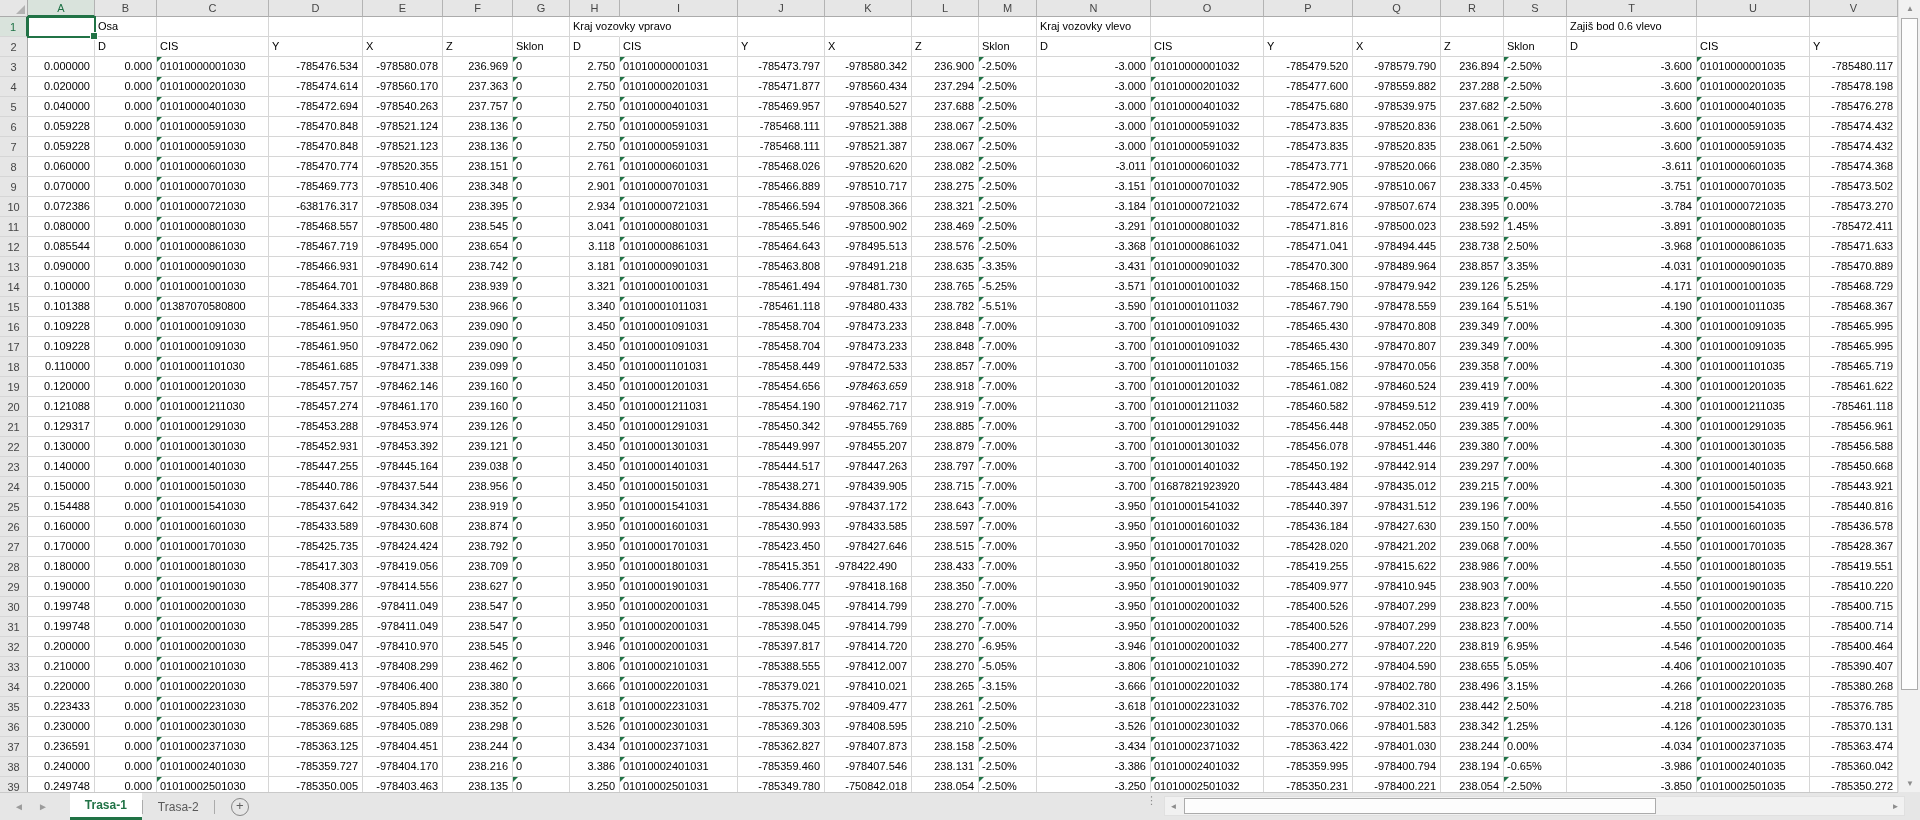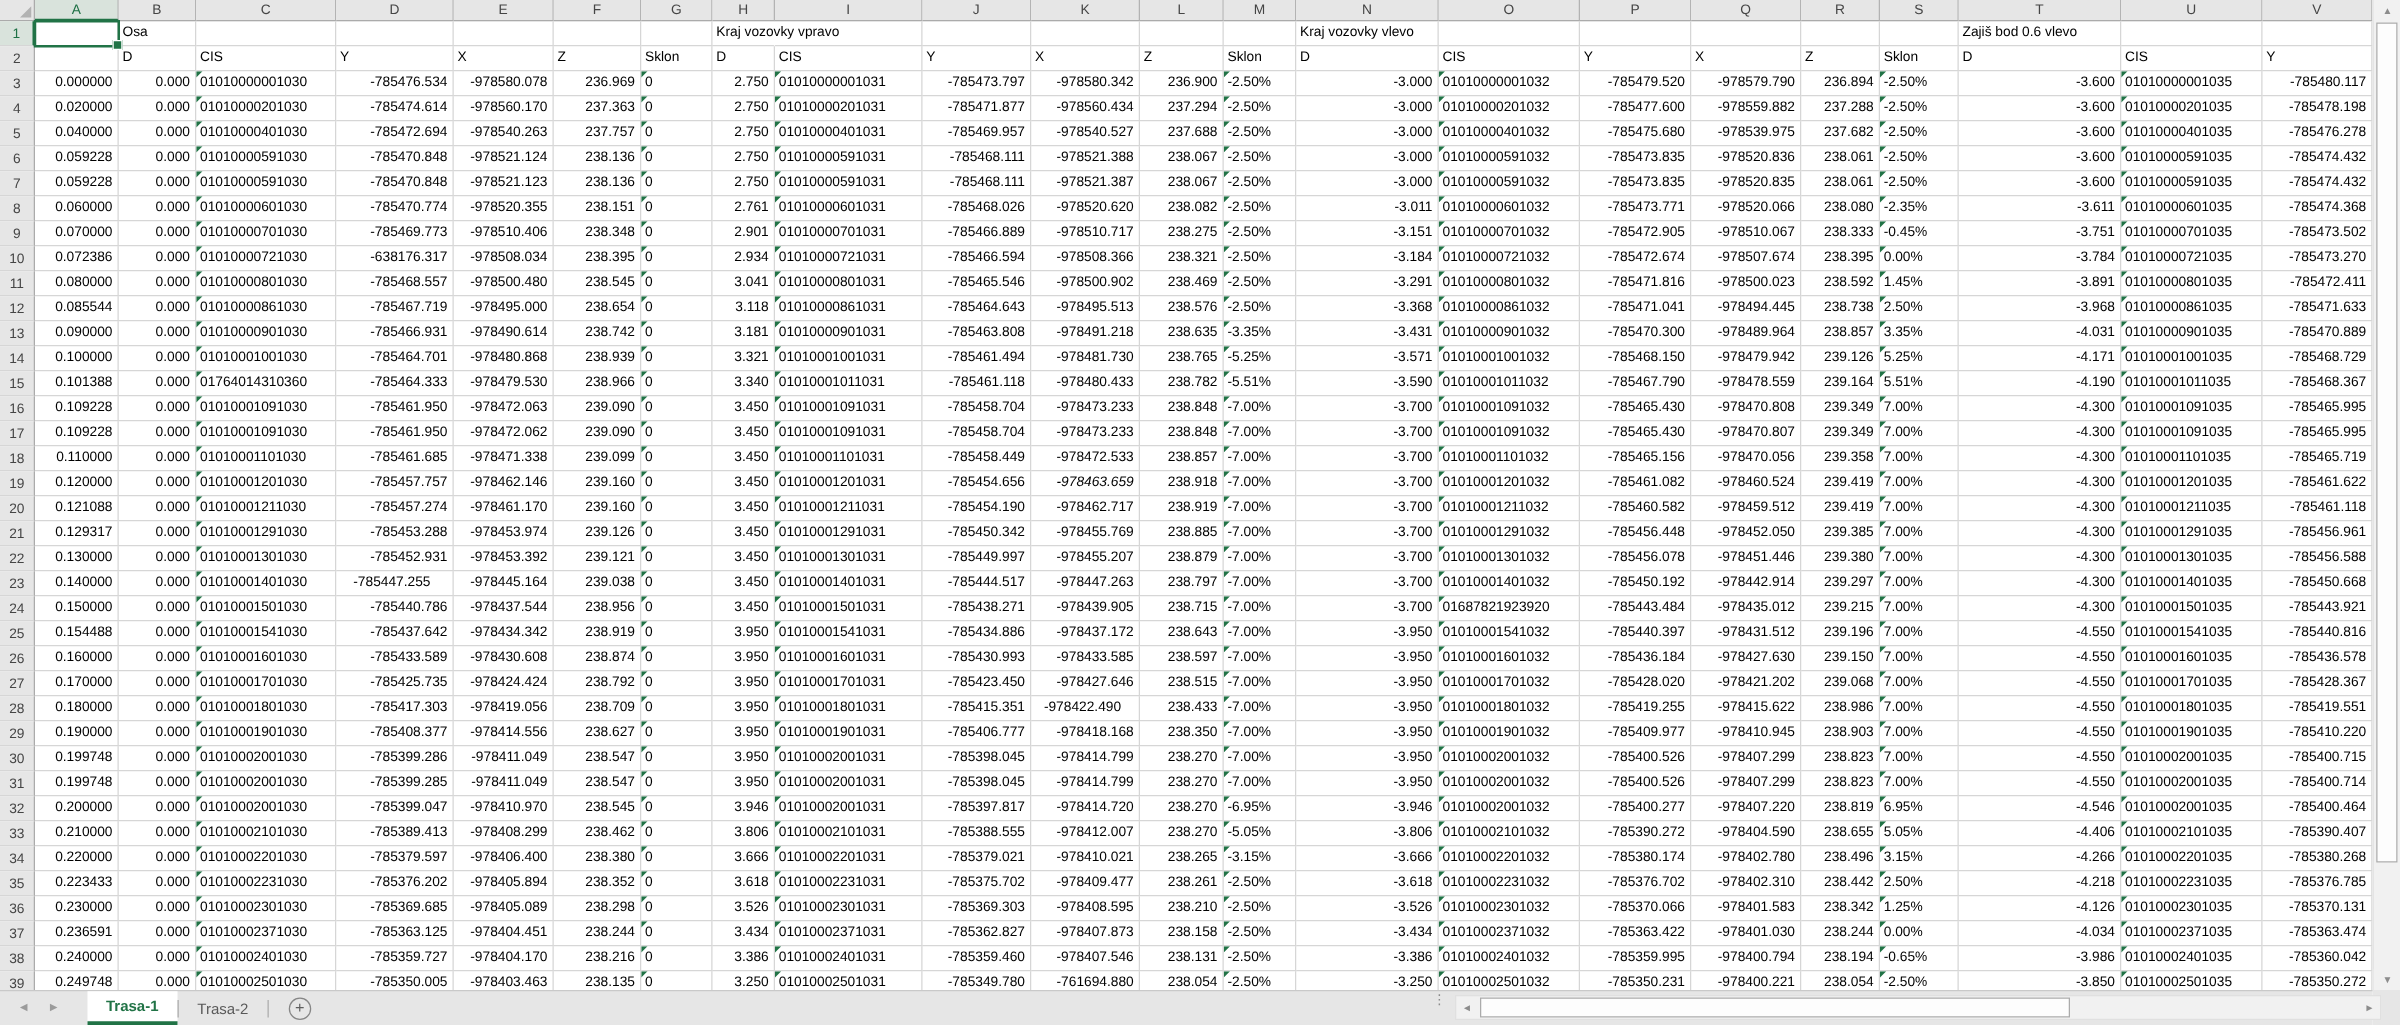--- a/index.html
+++ b/index.html
@@ -449,21 +449,21 @@
           <div class="c num" style="width: 88px;">-978479.942</div>
           <div class="c num" style="width: 63px;">239.126</div>
           <div class="c txt tri" style="width: 63px;">5.25%</div>
           <div class="c num" style="width: 130px;">-4.171</div>
           <div class="c txt tri" style="width: 113px;">01010001001035</div>
           <div class="c num" style="width: 88px;">-785468.729</div>
         </div>
         <div class="r">
           <div class="c num" style="width: 67px;">0.101388</div>
           <div class="c num" style="width: 62px;">0.000</div>
-          <div class="c txt tri" style="width: 112px;">01764014310360</div>
+          <div class="c txt tri" style="width: 112px;">01387070580800</div>
           <div class="c num" style="width: 94px;">-785464.333</div>
           <div class="c num" style="width: 80px;">-978479.530</div>
           <div class="c num" style="width: 70px;">238.966</div>
           <div class="c txt tri" style="width: 57px;">0</div>
           <div class="c num" style="width: 50px;">3.340</div>
           <div class="c txt tri" style="width: 118px;">01010001011031</div>
           <div class="c num" style="width: 87px;">-785461.118</div>
           <div class="c num" style="width: 87px;">-978480.433</div>
           <div class="c num" style="width: 67px;">238.782</div>
           <div class="c txt tri" style="width: 58px;">-5.51%</div>
@@ -642,21 +642,21 @@
           <div class="c num" style="width: 63px;">239.380</div>
           <div class="c txt tri" style="width: 63px;">7.00%</div>
           <div class="c num" style="width: 130px;">-4.300</div>
           <div class="c txt tri" style="width: 113px;">01010001301035</div>
           <div class="c num" style="width: 88px;">-785456.588</div>
         </div>
         <div class="r">
           <div class="c num" style="width: 67px;">0.140000</div>
           <div class="c num" style="width: 62px;">0.000</div>
           <div class="c txt tri" style="width: 112px;">01010001401030</div>
-          <div class="c num" style="width: 94px; text-align: center;">-785447.255</div>
+          <div class="c num" style="width: 94px;">-785447.255</div>
           <div class="c num" style="width: 80px;">-978445.164</div>
           <div class="c num" style="width: 70px;">239.038</div>
           <div class="c txt tri" style="width: 57px;">0</div>
           <div class="c num" style="width: 50px;">3.450</div>
           <div class="c txt tri" style="width: 118px;">01010001401031</div>
           <div class="c num" style="width: 87px;">-785444.517</div>
           <div class="c num" style="width: 87px;">-978447.263</div>
           <div class="c num" style="width: 67px;">238.797</div>
           <div class="c txt tri" style="width: 58px;">-7.00%</div>
           <div class="c num" style="width: 114px;">-3.700</div>
@@ -1033,21 +1033,21 @@
           <div class="c num" style="width: 67px;">0.249748</div>
           <div class="c num" style="width: 62px;">0.000</div>
           <div class="c txt tri" style="width: 112px;">01010002501030</div>
           <div class="c num" style="width: 94px;">-785350.005</div>
           <div class="c num" style="width: 80px;">-978403.463</div>
           <div class="c num" style="width: 70px;">238.135</div>
           <div class="c txt tri" style="width: 57px;">0</div>
           <div class="c num" style="width: 50px;">3.250</div>
           <div class="c txt tri" style="width: 118px;">01010002501031</div>
           <div class="c num" style="width: 87px;">-785349.780</div>
-          <div class="c num" style="width: 87px;">-761694.880</div>
+          <div class="c num" style="width: 87px;">-750842.018</div>
           <div class="c num" style="width: 67px;">238.054</div>
           <div class="c txt tri" style="width: 58px;">-2.50%</div>
           <div class="c num" style="width: 114px;">-3.250</div>
           <div class="c txt tri" style="width: 113px;">01010002501032</div>
           <div class="c num" style="width: 89px;">-785350.231</div>
           <div class="c num" style="width: 88px;">-978400.221</div>
           <div class="c num" style="width: 63px;">238.054</div>
           <div class="c txt tri" style="width: 63px;">-2.50%</div>
           <div class="c num" style="width: 130px;">-3.850</div>
           <div class="c txt tri" style="width: 113px;">01010002501035</div>

